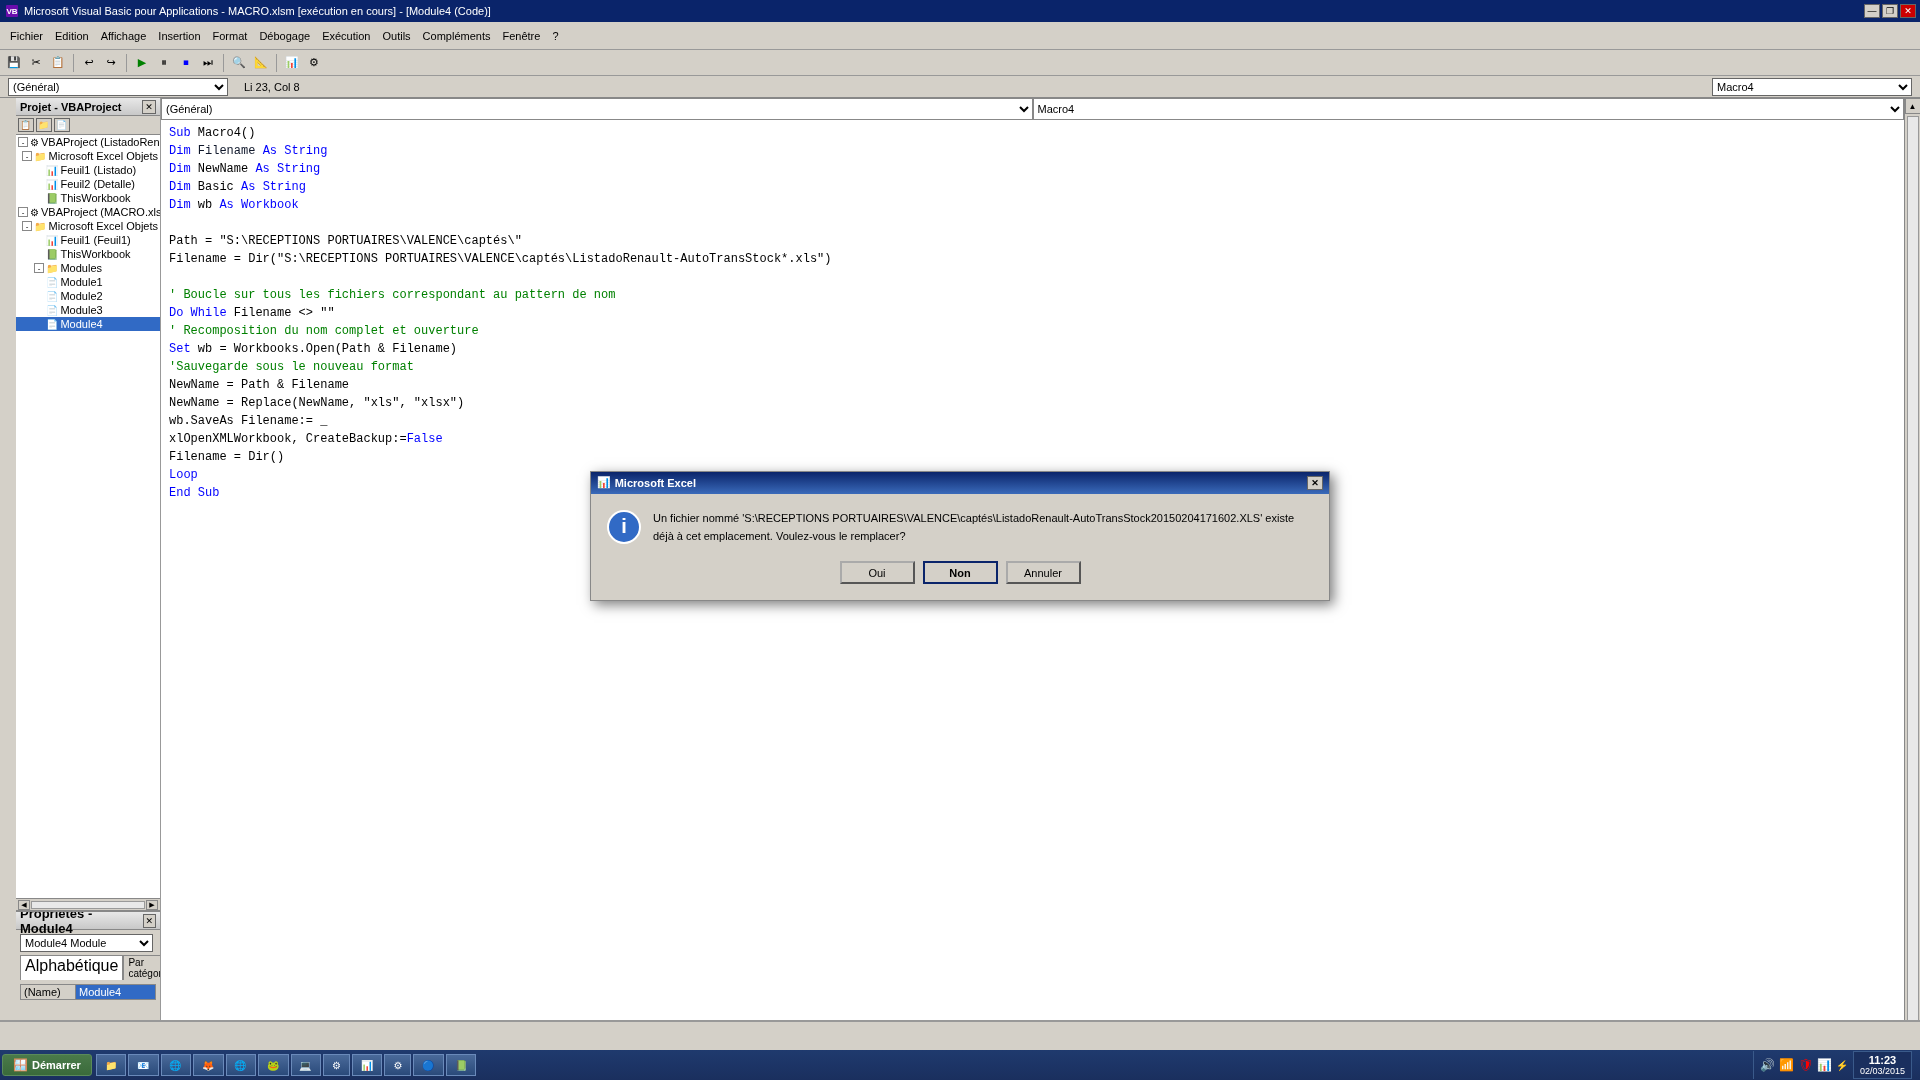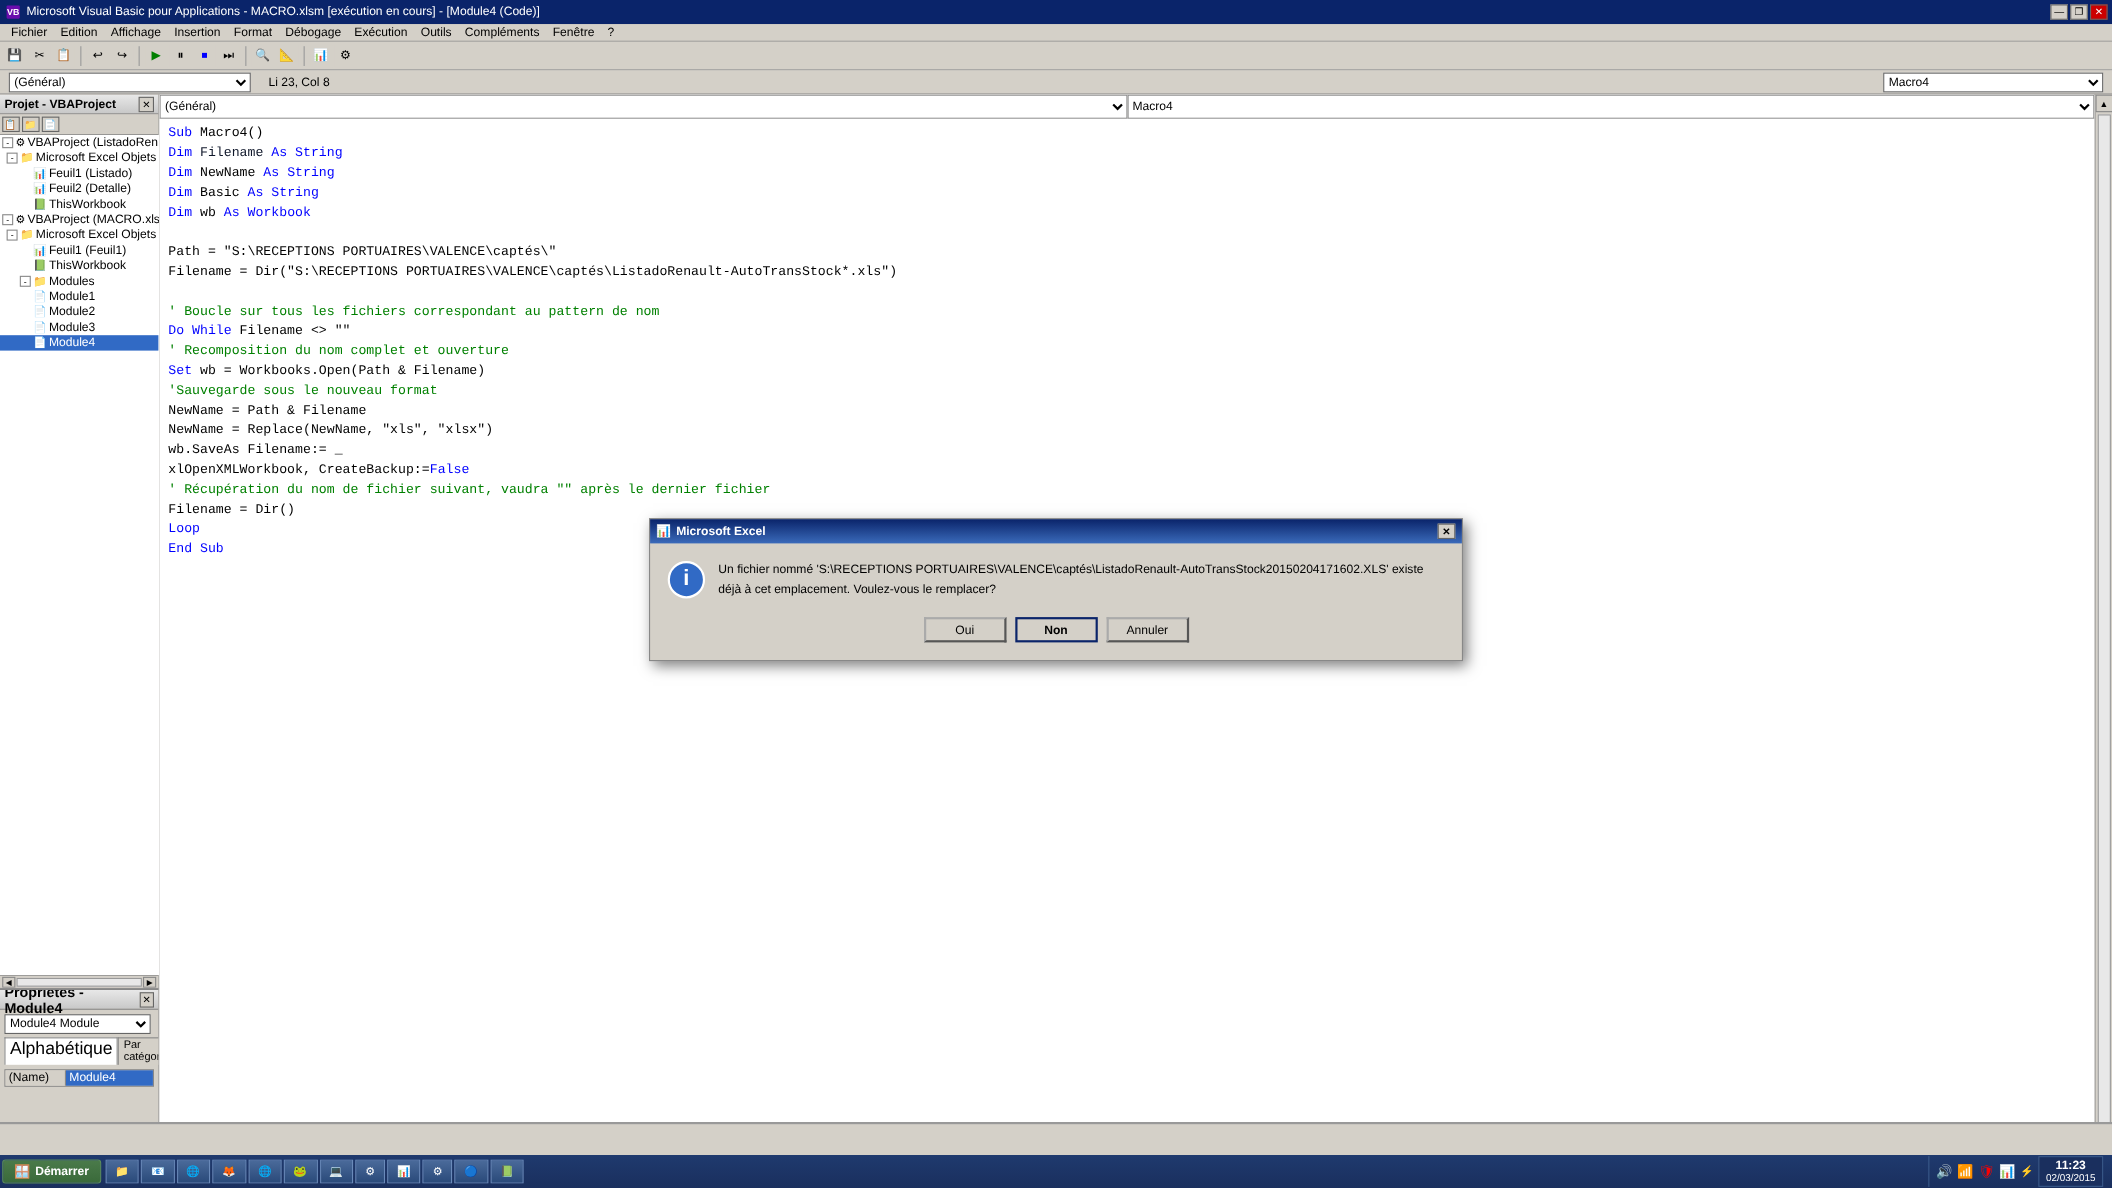--- a/index.html
+++ b/index.html
@@ -2,33 +2,33 @@
 <html><head>
   <meta charset="utf-8">
   <style>
     * { margin: 0; padding: 0; box-sizing: border-box; }
     body { font-family: 'Segoe UI', Tahoma, sans-serif; font-size: 11px; background: #d4d0c8; width: 1920px; height: 1080px; overflow: hidden; position: relative; }
 
     
     #title-bar { background: linear-gradient(to bottom, #0a246a, #0a246a); height: 22px; display: flex; align-items: center; justify-content: space-between; padding: 0 4px; color: white; }
 
     
-    #menu-bar { background: #d4d0c8; height: 16px; display: flex; align-items: center; padding: 0 4px; border-bottom: 1px solid #999; }
+    #menu-bar { background: #d4d0c8; height: 28px; display: flex; align-items: center; padding: 0 4px; border-bottom: 1px solid #999; }
     #menu-bar .menu-item { padding: 2px 6px; font-size: 11px; cursor: pointer; color: black; }
 
     
     #toolbar { background: #d4d0c8; height: 26px; display: flex; align-items: center; padding: 2px 4px; border-bottom: 1px solid #999; gap: 2px; }
     .tb-btn { width: 20px; height: 20px; background: #d4d0c8; border: 1px solid transparent; display: flex; align-items: center; justify-content: center; cursor: pointer; font-size: 11px; }
     .tb-sep { width: 1px; height: 18px; background: #999; margin: 0 3px; }
 
     
     #pos-bar { background: #d4d0c8; height: 22px; display: flex; align-items: center; padding: 0 8px; border-bottom: 1px solid #888; gap: 8px; }
 
     
-    #main { display: flex; height: calc(1080px - 22px - 22px - 26px - 22px - 30px); }
+    #main { display: flex; height: calc(1080px - 22px - 22px - 26px - 22px - 30px); padding-left: 16px; }
 
     
     #left-panel { width: 145px; background: #d4d0c8; border-right: 1px solid #999; display: flex; flex-direction: column; }
 
     
     #project-panel { flex: 1; border-bottom: 1px solid #888; overflow: hidden; }
     #project-panel .panel-header { background: linear-gradient(to bottom, #e8e8e8, #c8c8c8); height: 18px; display: flex; align-items: center; justify-content: space-between; padding: 0 4px; border-bottom: 1px solid #888; }
 
     
     #props-panel { height: 140px; border-top: 1px solid #888; overflow: hidden; }
@@ -275,21 +275,20 @@
       <div>&nbsp;</div>
       <div><span style="color:#008000;">    ' Boucle sur tous les fichiers correspondant au pattern de nom</span></div>
       <div><span style="color:#00f;">    Do While</span><span style="color:#000;"> Filename &lt;&gt; ""</span></div>
       <div><span style="color:#008000;">        ' Recomposition du nom complet et ouverture</span></div>
       <div><span style="color:#000;">        </span><span style="color:#00f;">Set</span><span style="color:#000;"> wb = Workbooks.Open(Path &amp; Filename)</span></div>
       <div><span style="color:#008000;">        'Sauvegarde sous le nouveau format</span></div>
       <div><span style="color:#000;">        NewName = Path &amp; Filename</span></div>
       <div><span style="color:#000;">        NewName = Replace(NewName, "xls", "xlsx")</span></div>
       <div><span style="color:#000;">        wb.SaveAs Filename:= _</span></div>
       <div><span style="color:#000;">            xlOpenXMLWorkbook, CreateBackup:=</span><span style="color:#00f;">False</span></div>
-      <div><span style="color:#008000;">        ' Récupération du nom de fichier suivant, vaudra "" après le dernier fichier</span></div>
       <div><span style="color:#000;">        Filename = Dir()</span></div>
       <div><span style="color:#00f;">    Loop</span></div>
       <div><span style="color:#00f;">End Sub</span></div>
     </div>
 
     <div style="height:12px;background:#d4d0c8;border-top:1px solid #888;display:flex;align-items:center;padding:0 2px;">
       <div style="width:12px;height:10px;background:#d4d0c8;border:1px solid #888;font-size:7px;display:flex;align-items:center;justify-content:center;cursor:pointer;">◀</div>
       <div style="flex:1;background:#e8e8e8;height:8px;border:1px solid #999;margin:0 2px;"></div>
       <div style="width:12px;height:10px;background:#d4d0c8;border:1px solid #888;font-size:7px;display:flex;align-items:center;justify-content:center;cursor:pointer;">▶</div>
     </div>

